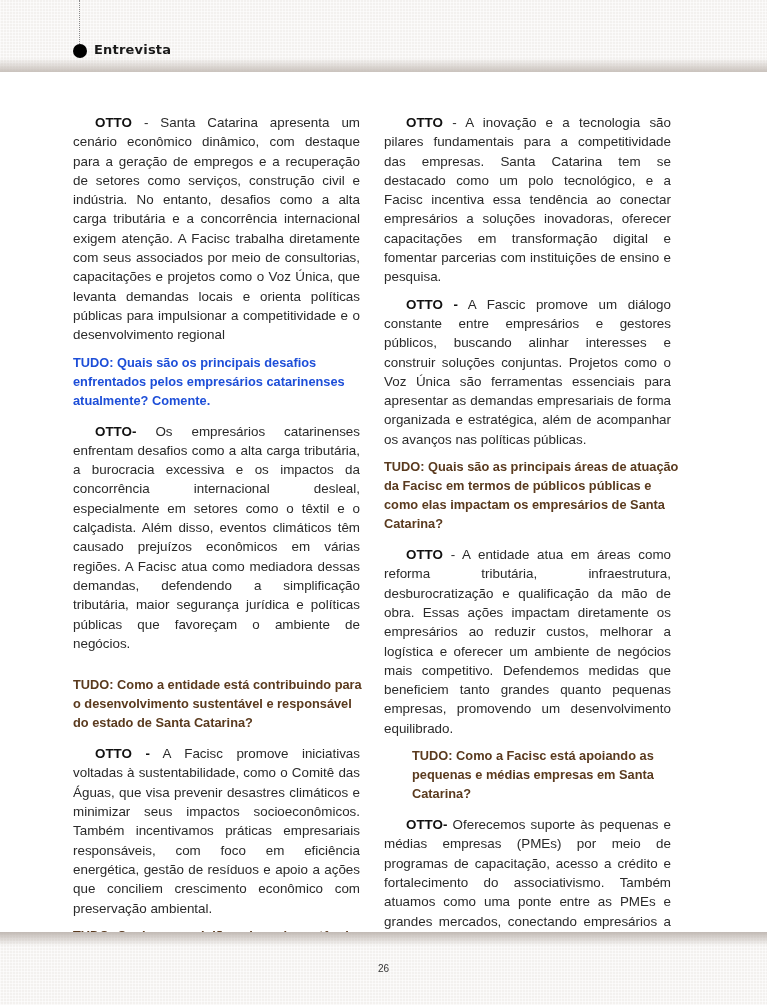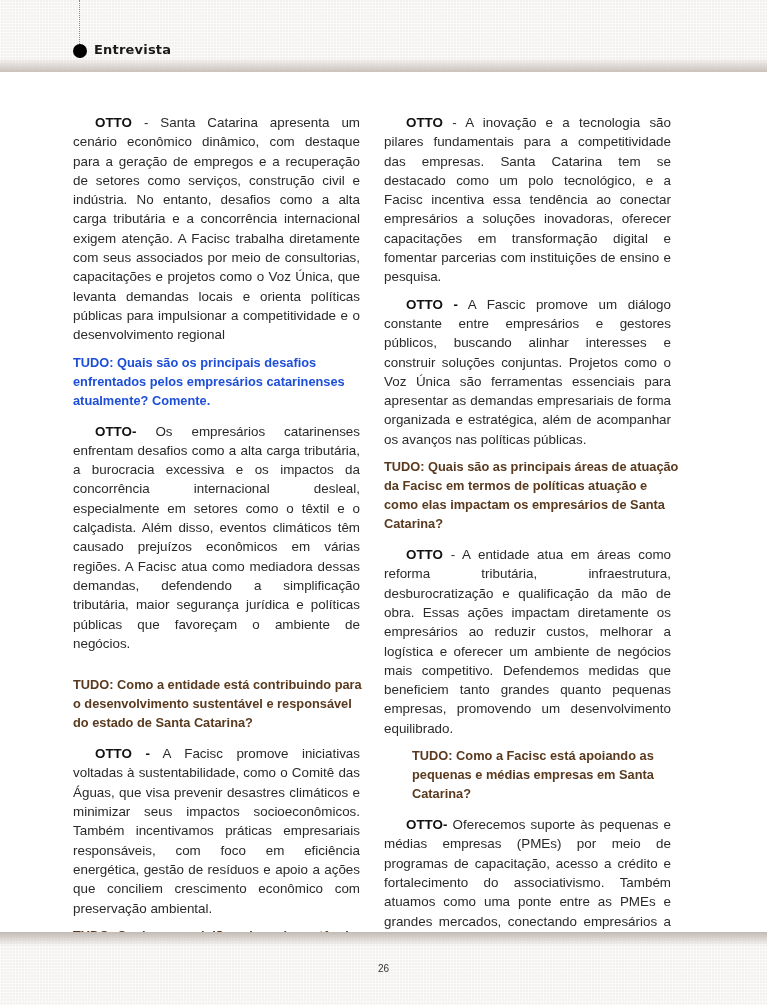--- a/index.html
+++ b/index.html
@@ -76,21 +76,21 @@
   <p class="answer"><span class="who">OTTO -</span><span> </span><span>A Facisc promove iniciativas voltadas à sustentabilidade, como o Comitê das Águas, que visa prevenir desastres climáticos e minimizar seus impactos socioeconômicos. Também incentivamos práticas empresariais responsáveis, com foco em eficiência energética, gestão de resíduos e apoio a ações que conciliem crescimento econômico com preservação ambiental.</span></p>
 
   <p class="question" style="color: rgb(90, 58, 30);">TUDO: Qual a sua opinião sobre a importância da inovação e da tecnologia para o crescimento das empresas catarinenses?</p>
 </div>
 
 <div class="column col-right">
   <p class="answer"><span class="who">OTTO</span><span> - </span><span>A inovação e a tecnologia são pilares fundamentais para a competitividade das empresas. Santa Catarina tem se destacado como um polo tecnológico, e a Facisc incentiva essa tendência ao conectar empresários a soluções inovadoras, oferecer capacitações em transformação digital e fomentar parcerias com instituições de ensino e pesquisa.</span></p>
 
   <p class="answer"><span class="who">OTTO -</span><span> </span><span>A Fascic promove um diálogo constante entre empresários e gestores públicos, buscando alinhar interesses e construir soluções conjuntas. Projetos como o Voz Única são ferramentas essenciais para apresentar as demandas empresariais de forma organizada e estratégica, além de acompanhar os avanços nas políticas públicas.</span></p>
 
-  <p class="question" style="color: rgb(90, 58, 30);">TUDO: Quais são as principais áreas de atuação da Facisc em termos de políticas atuação e como elas impactam os empresários de Santa Catarina?</p>
+  <p class="question" style="color: rgb(90, 58, 30);">TUDO: Quais são as principais áreas de atuação da Facisc em termos de públicos públicas e como elas impactam os empresários de Santa Catarina?</p>
   <p class="answer"><span class="who">OTTO</span><span> - </span><span>A entidade atua em áreas como reforma tributária, infraestrutura, desburocratização e qualificação da mão de obra. Essas ações impactam diretamente os empresários ao reduzir custos, melhorar a logística e oferecer um ambiente de negócios mais competitivo. Defendemos medidas que beneficiem tanto grandes quanto pequenas empresas, promovendo um desenvolvimento equilibrado.</span></p>
 
   <p class="question" style="color: rgb(90, 58, 30); margin-left: 28px;">TUDO: Como a Facisc está apoiando as pequenas e médias empresas em Santa Catarina?</p>
   <p class="answer"><span class="who">OTTO-</span><span> </span><span>Oferecemos suporte às pequenas e médias empresas (PMEs) por meio de programas de capacitação, acesso a crédito e fortalecimento do associativismo. Também atuamos como uma ponte entre as PMEs e grandes mercados, conectando empresários a oportunidades de negócios e promovendo a troca de experiências dentro do sistema associativo.</span></p>
 
 </div>
 
 <div class="band band-bottom"></div>
 <div class="page-number">26</div>
 

